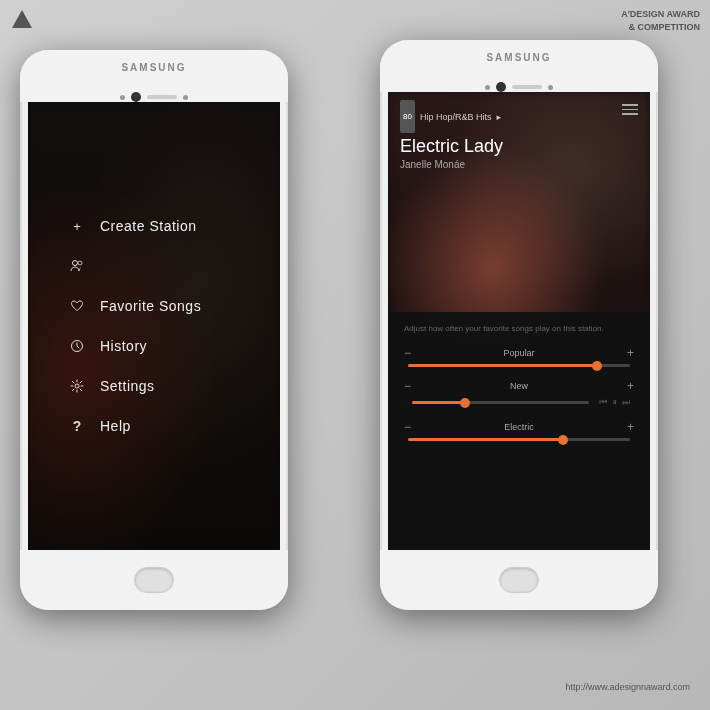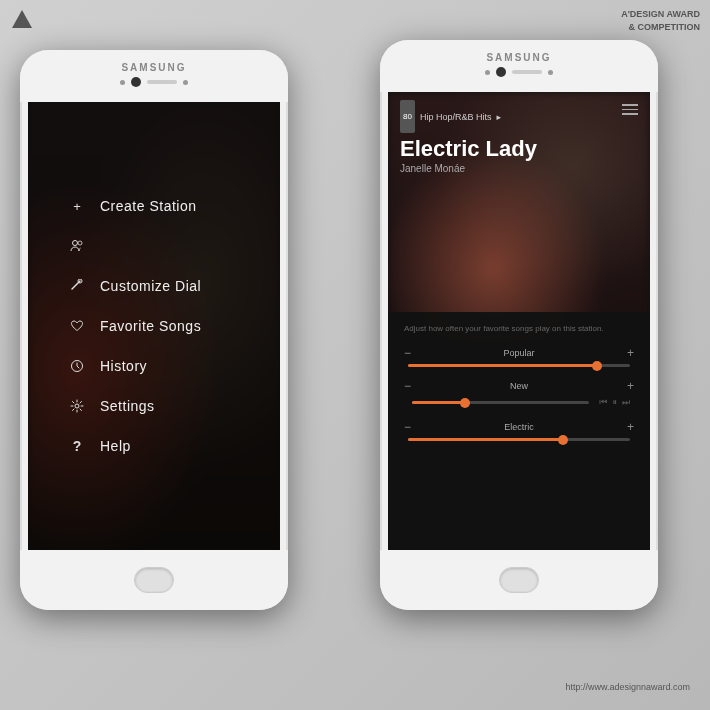--- a/index.html
+++ b/index.html
@@ -65,20 +65,21 @@
     .phone-top-bar {
       position: absolute;
       top: 0; left: 0; right: 0;
       height: 52px;
       background: #f2f2f2;
       border-radius: 28px 28px 0 0;
       z-index: 10;
       display: flex;
       flex-direction: column;
       align-items: center;
+      justify-content: space-between;
     }
 
     .samsung-label {
       font-size: 10px;
       color: #888;
       font-weight: bold;
       letter-spacing: 2px;
       margin-top: 12px;
     }
 
@@ -260,22 +261,22 @@
       font-size: 9px;
     }
 
     .station-arrow {
       color: #ccc;
       font-size: 9px;
     }
 
     .song-title {
       color: #fff;
-      font-size: 22px;
-      font-weight: 700;
+      font-size: 18px;
+      font-weight: 400;
       line-height: 1.1;
     }
 
     .artist-name {
       color: #aaa;
       font-size: 10px;
       margin-top: 2px;
     }
 
     
@@ -412,29 +413,20 @@
               <circle cx="5" cy="4" r="2.5" stroke="#ddd" stroke-width="1"></circle>
               <path d="M1 12c0-2.5 2-4 4-4s4 1.5 4 4" stroke="#ddd" stroke-width="1"></path>
               <circle cx="10" cy="4" r="2" stroke="#ddd" stroke-width="0.8"></circle>
               <path d="M9 12c0-1.5 0.5-2.5 1.5-3" stroke="#ddd" stroke-width="0.8"></path>
             </svg>
           </div>
         </div>
         <div class="menu-item">
           <div class="menu-icon">
             <svg width="14" height="14" viewBox="0 0 14 14" fill="none">
-              <path d="M2 10 L10 2" stroke="#ddd" stroke-width="1.5" stroke-linecap="round"></path>
-              <circle cx="10" cy="2" r="2" stroke="#ddd" stroke-width="1"></circle>
-            </svg>
-          </div>
-          <div class="menu-label">Customize Dial</div>
-        </div>
-        <div class="menu-item">
-          <div class="menu-icon">
-            <svg width="14" height="14" viewBox="0 0 14 14" fill="none">
               <path d="M7 11.5C7 11.5 1.5 7.5 1.5 4.5C1.5 3 2.5 2 4 2C5.2 2 6.2 2.8 7 4C7.8 2.8 8.8 2 10 2C11.5 2 12.5 3 12.5 4.5C12.5 7.5 7 11.5 7 11.5Z" stroke="#ddd" stroke-width="1" fill="none"></path>
             </svg>
           </div>
           <div class="menu-label">Favorite Songs</div>
         </div>
         <div class="menu-item">
           <div class="menu-icon">
             <svg width="14" height="14" viewBox="0 0 14 14" fill="none">
               <circle cx="7" cy="7" r="5.5" stroke="#ddd" stroke-width="1"></circle>
               <path d="M7 4V7L9 9" stroke="#ddd" stroke-width="1" stroke-linecap="round"></path>

